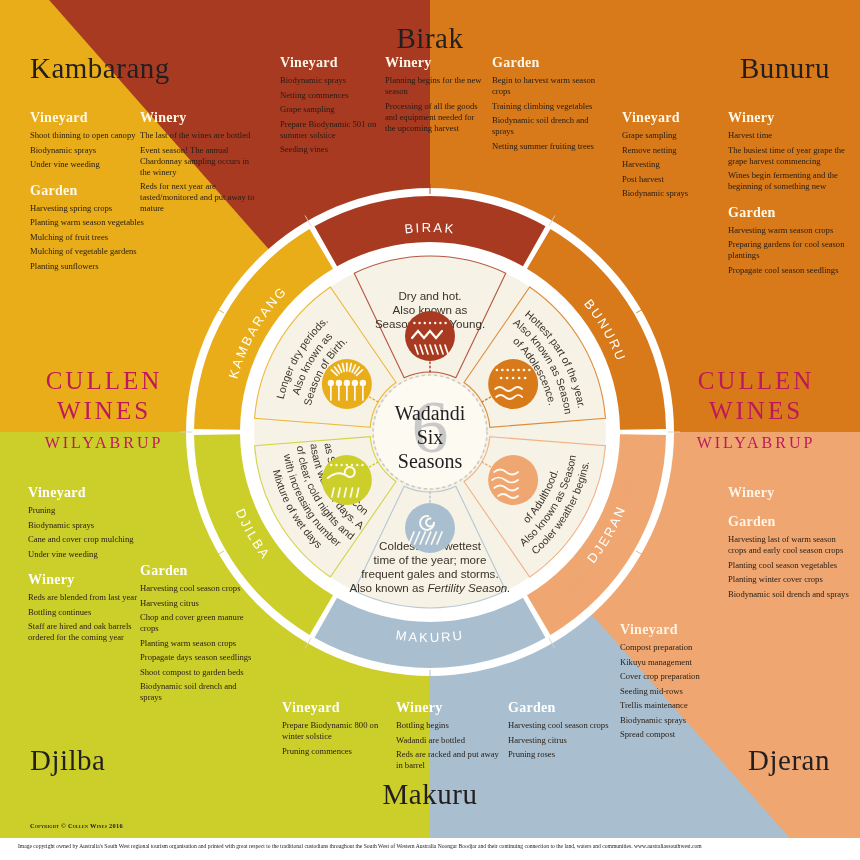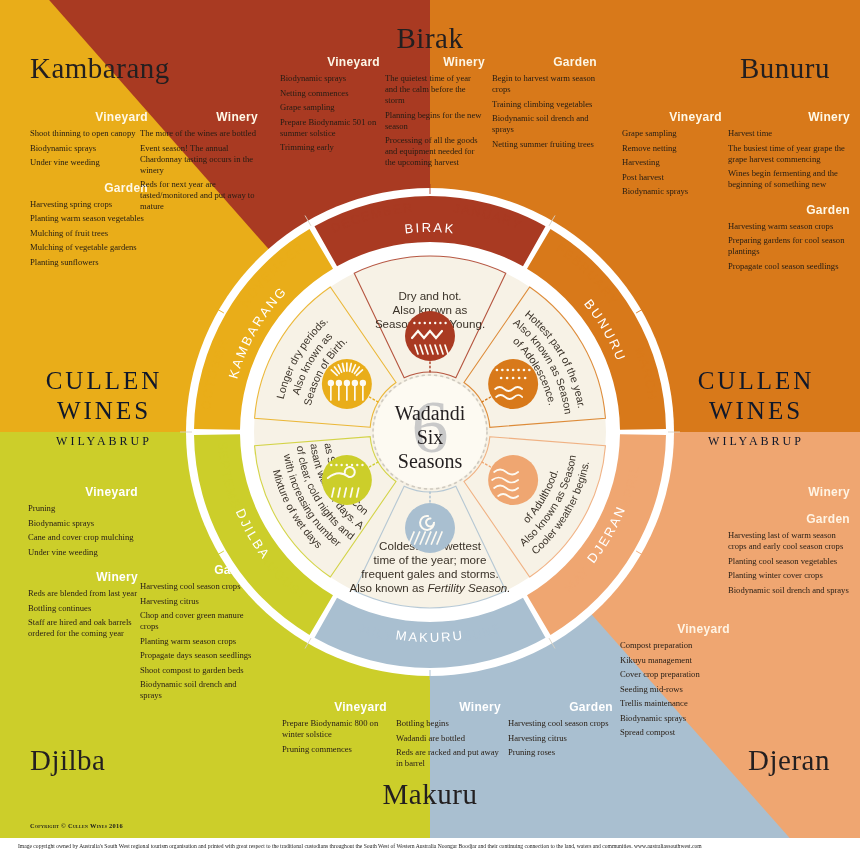--- a/index.html
+++ b/index.html
@@ -25,32 +25,32 @@
     white-space:nowrap;
   }
   #t-kambarang{left:30px;top:52px;}
   #t-bunuru{right:30px;top:52px;}
   #t-djilba{left:30px;top:744px;}
   #t-djeran{right:30px;top:744px;}
   #t-birak{left:0;right:0;top:22px;text-align:center;}
   #t-makuru{left:0;right:0;top:778px;text-align:center;}
 
   
-  .brand{position:absolute;text-align:center;color:#0f172a;font-family:"Liberation Serif", serif;}
+  .brand{position:absolute;text-align:center;color:#be185d;font-family:"Liberation Serif", serif;}
   .brand .l1,.brand .l2{font-size:25px;letter-spacing:3px;line-height:1.18;}
-  .brand .l3{font-size:12px;letter-spacing:3px;margin-top:9px;}
+  .brand .l3{font-size:16px;letter-spacing:3px;margin-top:9px;}
   #brand-left{left:14px;top:366px;width:180px;}
   #brand-right{right:14px;top:366px;width:180px;}
 
   
   .col{position:absolute;width:118px;}
   .col .cat{
-    font-family:Liberation Sans, sans-serif;
-    font-weight:bold;font-size:12px;
-    color:#fff9e8;margin-bottom:4px;letter-spacing:.3px;text-align:right;
+    font-family:Liberation Serif, serif;
+    font-weight:bold;font-size:14px;
+    color:#fff9e8;margin-bottom:4px;letter-spacing:.3px;
   }
   .col.dark .cat{color:#fdf6e6;}
   .col ul{list-style:none;margin:0;padding:0;}
   .col li{
     font-family:"Liberation Serif", serif;
     font-size:8.6px;line-height:1.28;color:#241c14;
     margin-bottom:3.5px;
   }
   .col.light li{color:#2b2118;}
   .col .gap{height:9px;}
@@ -124,40 +124,39 @@
         <li>Harvesting spring crops</li>
         <li>Planting warm season vegetables</li>
         <li>Mulching of fruit trees</li>
         <li>Mulching of vegetable gardens</li>
         <li>Planting sunflowers</li>
       </ul>
   </div>
   <div class="col" style="left:140px;top:110px;">
     <div class="cat">Winery</div>
     <ul>
-        <li>The more of the wines are bottled</li>
-        <li>Event season! The annual Chardonnay tasting occurs in the winery</li>
+        <li>The last of the wines are bottled</li>
+        <li>Event season! The annual Chardonnay sampling occurs in the winery</li>
         <li>Reds for next year are tasted/monitored and put away to mature</li>
       </ul>
   </div>
 
   <div class="col dark" style="left:280px;top:55px;width:100px;">
     <div class="cat">Vineyard</div>
     <ul>
         <li>Biodynamic sprays</li>
         <li>Netting commences</li>
         <li>Grape sampling</li>
         <li>Prepare Biodynamic 501 on summer solstice</li>
-        <li>Trimming early</li>
+        <li>Seeding vines</li>
       </ul>
   </div>
   <div class="col dark" style="left:385px;top:55px;width:100px;">
     <div class="cat">Winery</div>
     <ul>
-        <li>The quietest time of year and the calm before the storm</li>
         <li>Planning begins for the new season</li>
         <li>Processing of all the goods and equipment needed for the upcoming harvest</li>
       </ul>
   </div>
   <div class="col dark" style="left:492px;top:55px;width:105px;">
     <div class="cat">Garden</div>
     <ul>
         <li>Begin to harvest warm season crops</li>
         <li>Training climbing vegetables</li>
         <li>Biodynamic soil drench and sprays</li>

